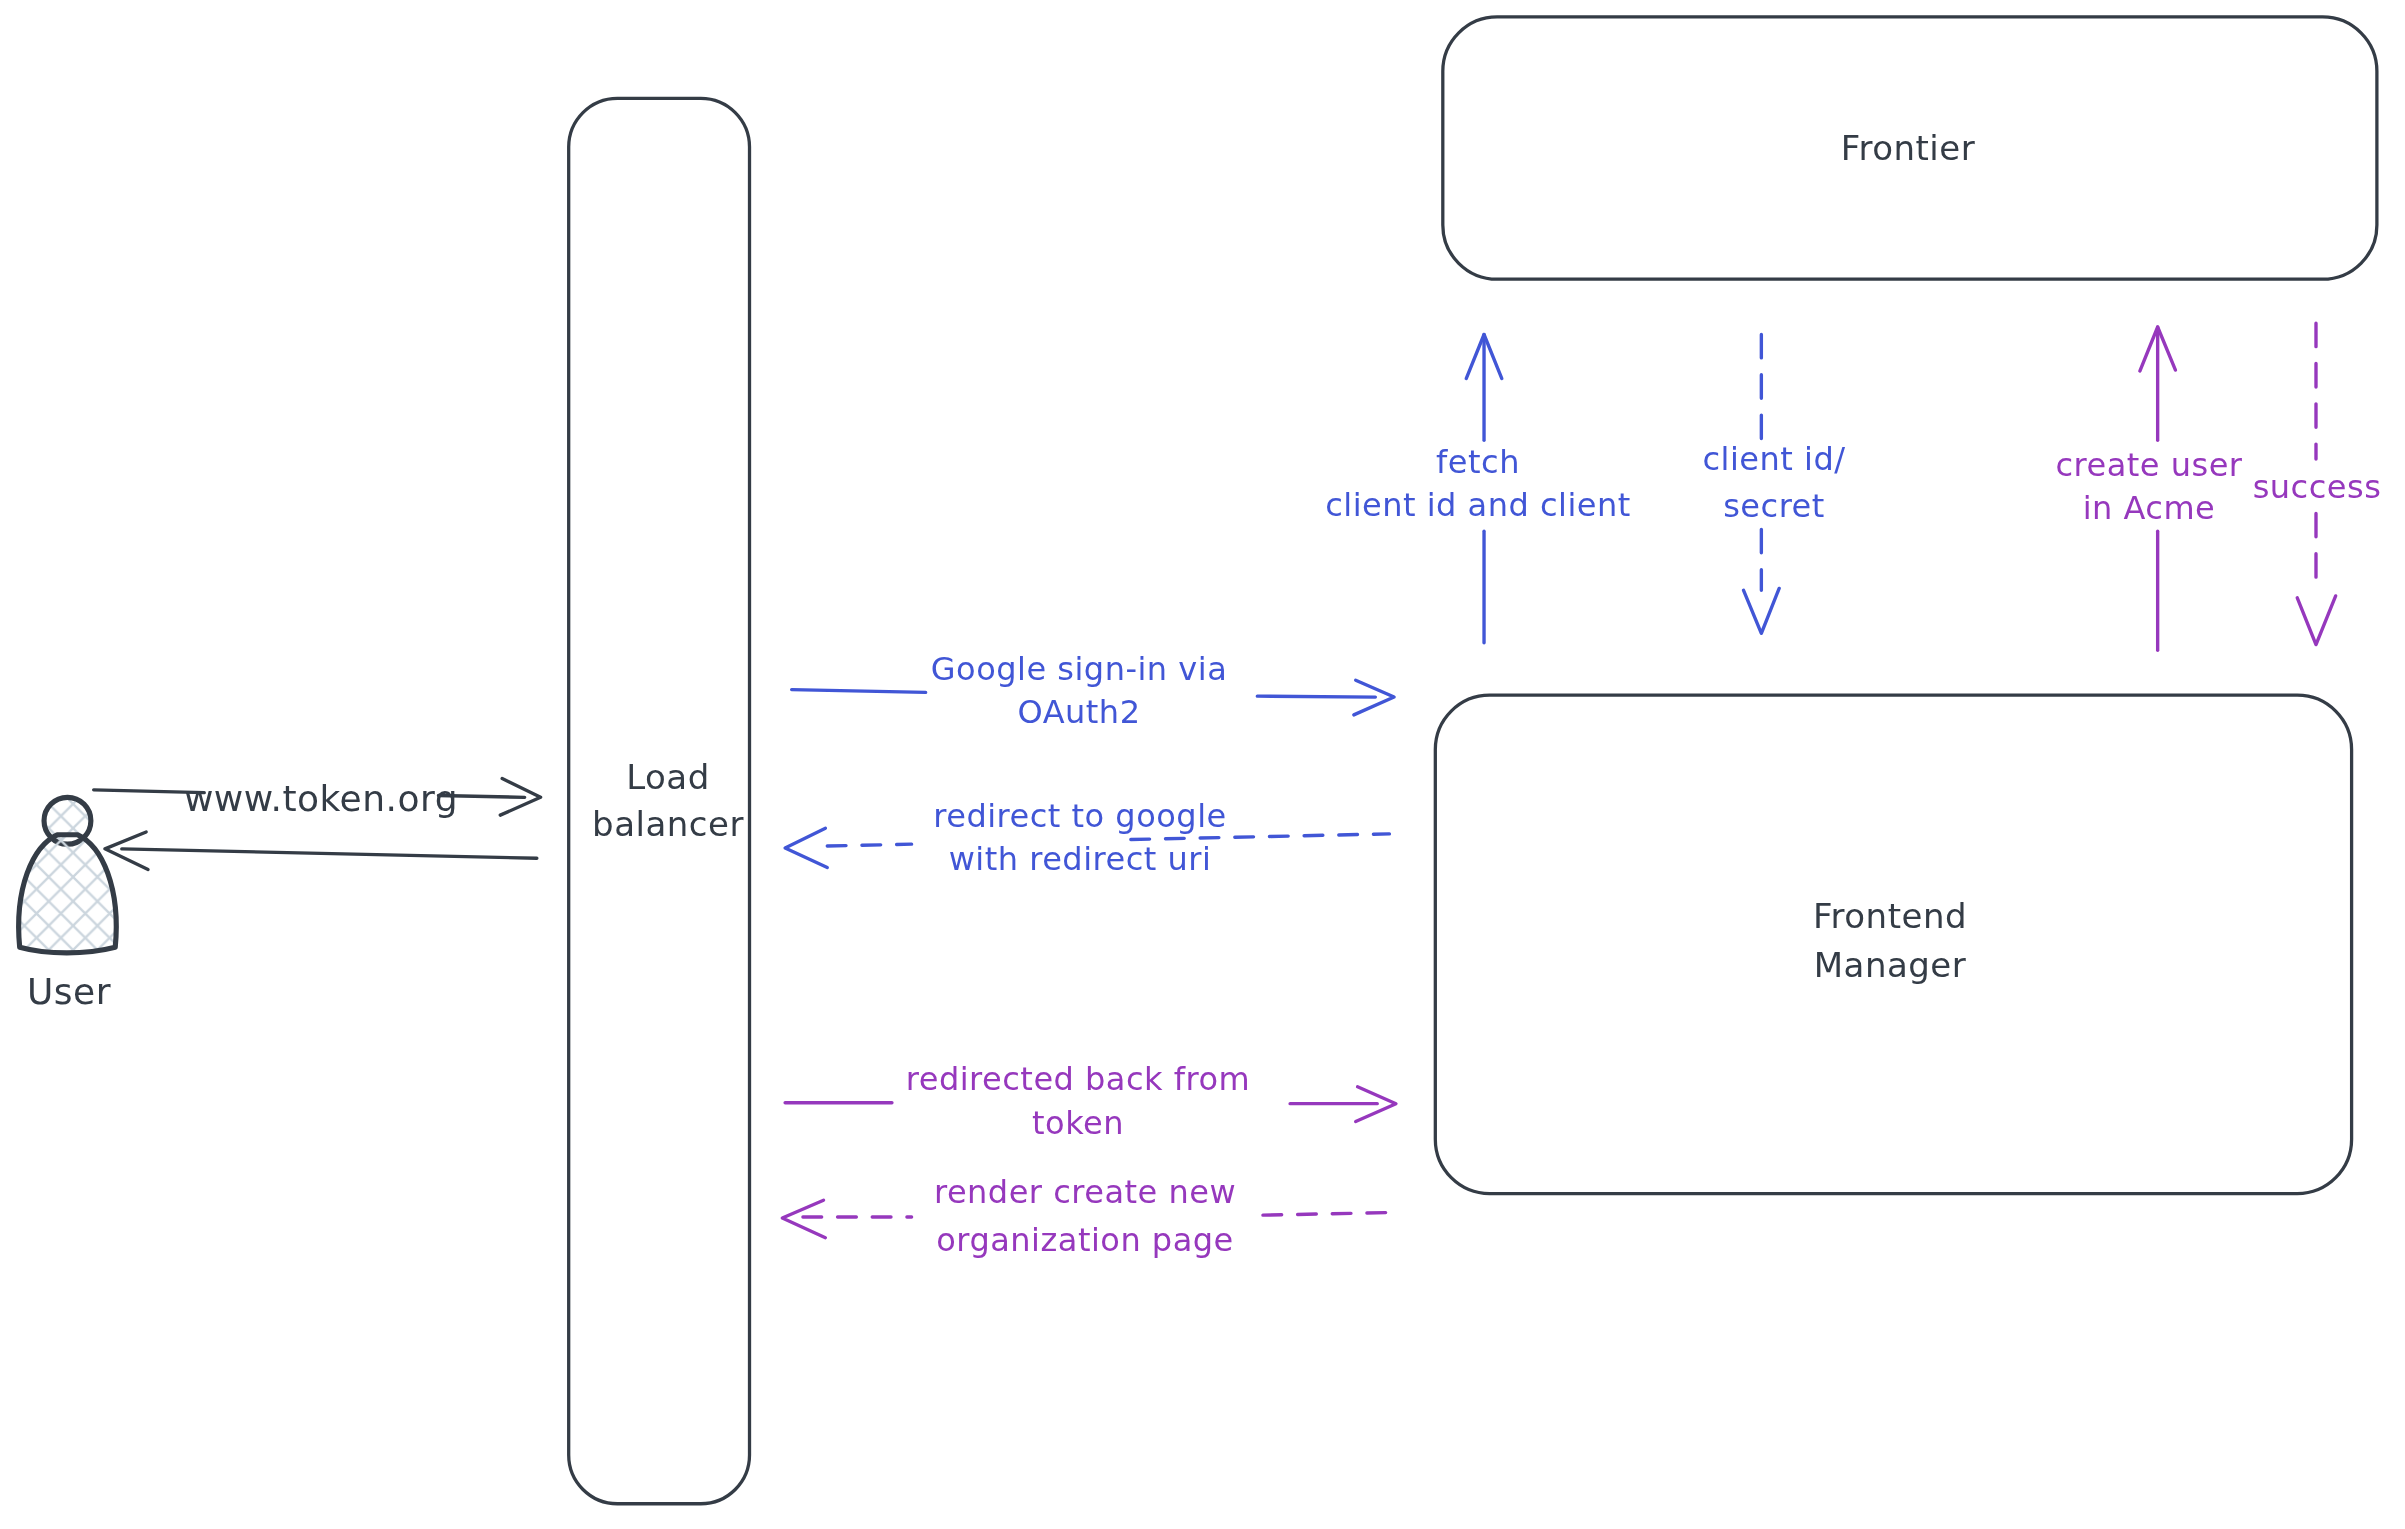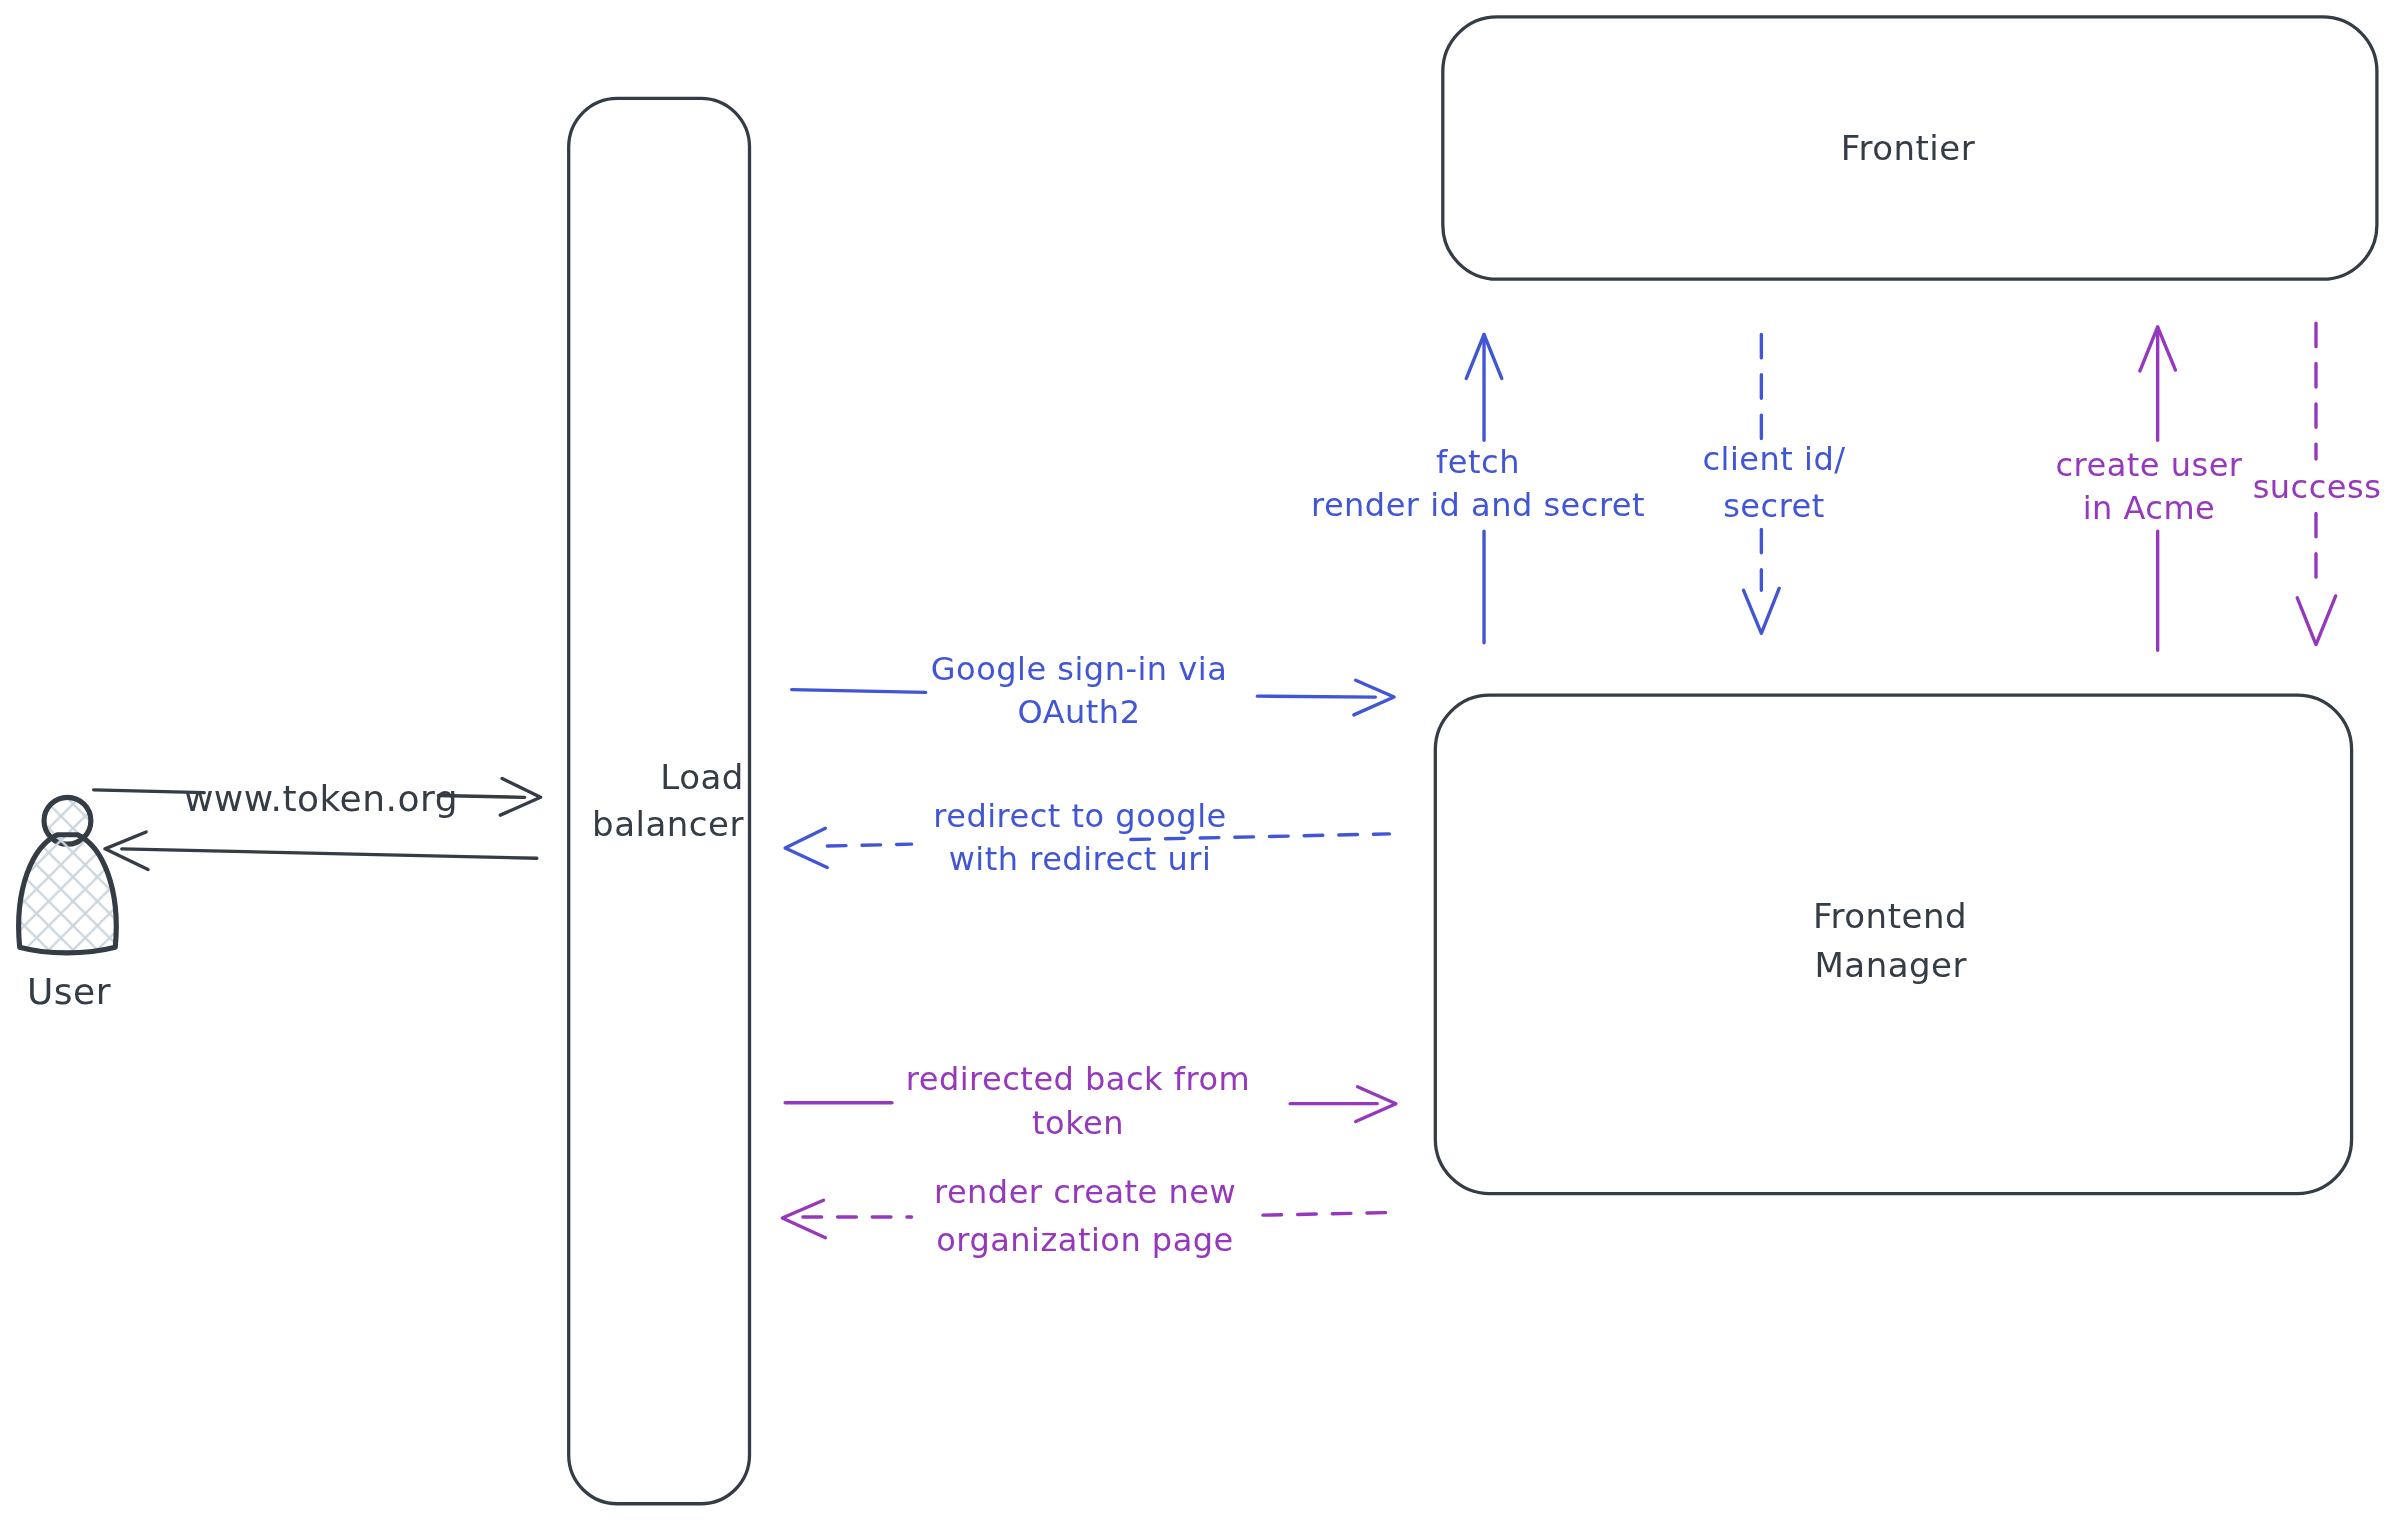--- a/index.html
+++ b/index.html
@@ -25,21 +25,21 @@
     text-align:center;
     white-space:nowrap;
     font-size:32px;
     line-height:43px;
     letter-spacing:0.5px;
   }
   .ln{display:block;}
   .ink{color:var(--ink);}
   .blue{color:var(--blue);}
   .purple{color:var(--purple);}
-  .title{font-size:34px;line-height:47px;text-align:right;}
+  .title{font-size:34px;line-height:47px;}
 </style>
 </head>
 <body>
 
 <div class="canvas">
 
   <svg class="layer" width="2405" height="1530" viewBox="0 0 2567 1633">
     <defs>
       <pattern id="hatch" width="26" height="26" patternUnits="userSpaceOnUse">
         <path d="M0 26 L26 0 M0 0 L26 26" stroke="#ccd6de" stroke-width="2.5" fill="none"></path>
@@ -134,21 +134,21 @@
     <span class="ln">OAuth2</span>
   </div>
 
   <div class="lbl blue" style="left:1080px;top:838px">
     <span class="ln">redirect to google</span>
     <span class="ln">with redirect uri</span>
   </div>
 
   <div class="lbl blue" style="left:1478px;top:484px">
     <span class="ln">fetch</span>
-    <span class="ln">render id and secret</span>
+    <span class="ln">client id and client</span>
   </div>
 
   <div class="lbl blue" style="left:1774px;top:483px;line-height:47px">
     <span class="ln">client id/</span>
     <span class="ln">secret</span>
   </div>
 
   <div class="lbl purple" style="left:2149px;top:487px">
     <span class="ln">create user</span>
     <span class="ln">in Acme</span>

